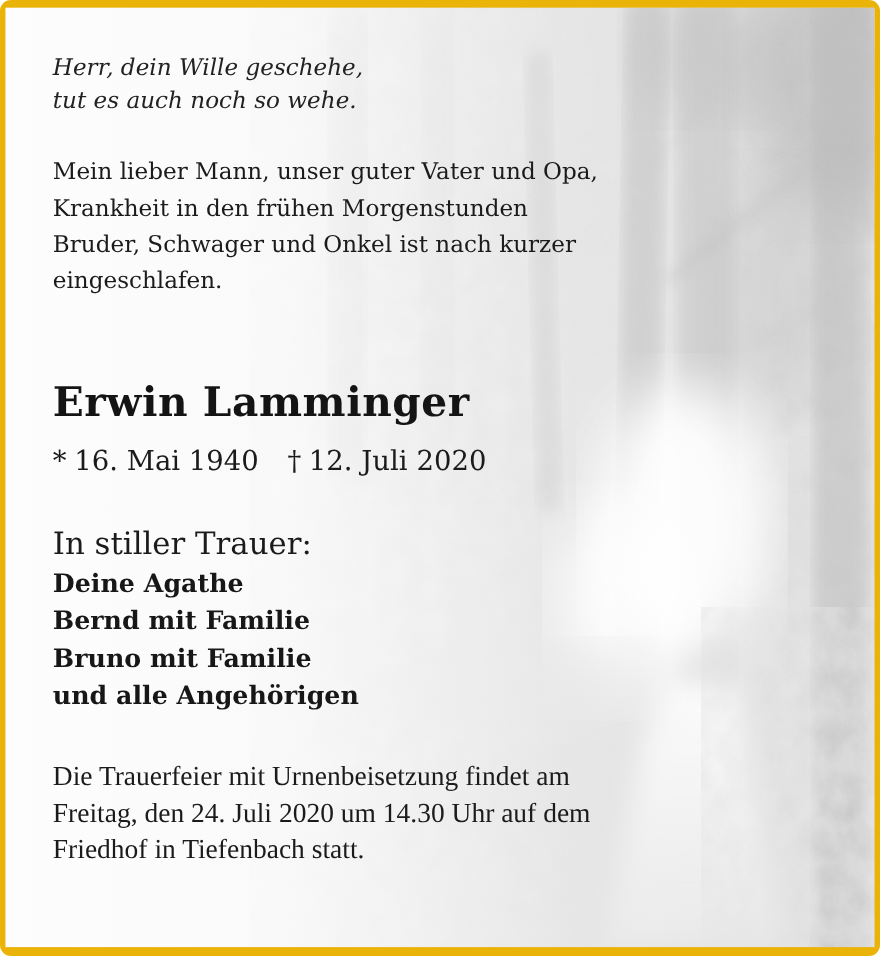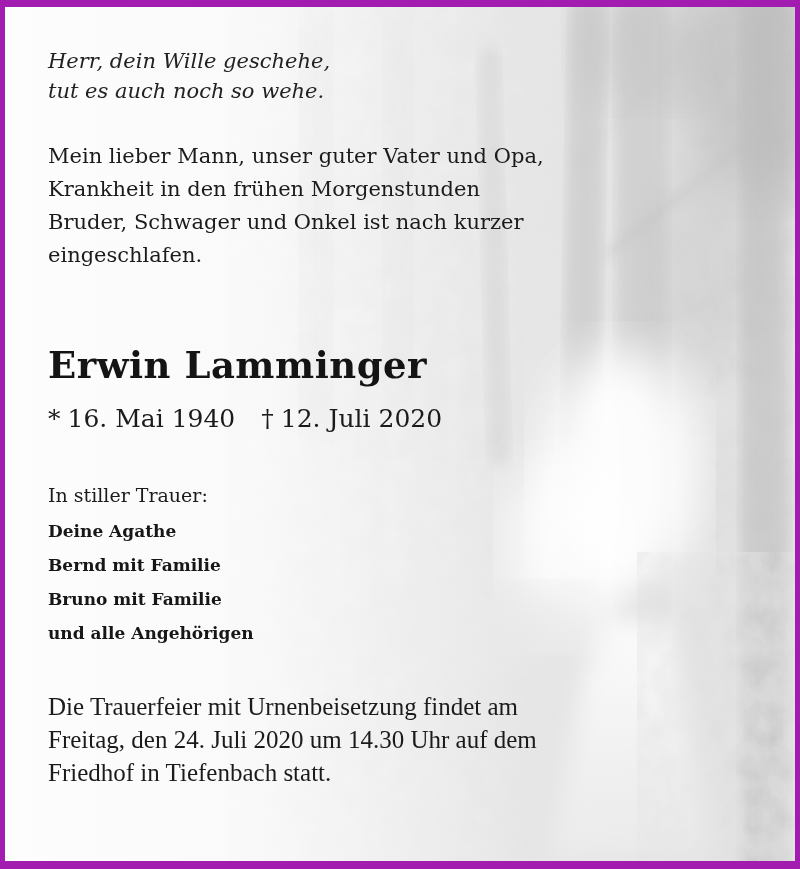--- a/index.html
+++ b/index.html
@@ -4,24 +4,25 @@
 <style>
   html, body {
     margin: 0;
     padding: 0;
     background: #ffffff;
   }
   .notice-frame {
     position: relative;
     width: 800px;
     height: 869px;
-    background: #a21caf; 
+    background: #eab308; 
     box-sizing: border-box;
     overflow: hidden;
     font-family: "DejaVu Serif", "Liberation Serif", serif;
+    border-radius: 10px;
   }
   .notice-inner {
     position: absolute;
     top: 7px;
     left: 5px;
     right: 5px;
     bottom: 8px;
     background: linear-gradient(90deg, #fdfdfd 0%, #f7f7f7 30%, #ececec 55%, #e2e2e2 78%, #dadada 100%);
     overflow: hidden;
   }
@@ -65,27 +66,27 @@
   .dates {
     margin-top: 6px;
     font-size: 25px;
     line-height: 34px;
     white-space: nowrap;
   }
   .dates .death { margin-left: 26px; }
   .dates .sym { margin-right: 7px; }
   .mourning-label {
     margin-top: 42px;
-    font-size: 19px;
+    font-size: 28px;
     line-height: 34px;
     white-space: nowrap;
   }
   .mourners {
     margin-top: 2px;
-    font-size: 17px;
+    font-size: 23px;
     line-height: 34px;
     font-weight: bold;
     color: #171717;
   }
   .mourners .line { white-space: nowrap; }
   .funeral {
     margin-top: 40px;
     font-size: 25px;
     line-height: 33px;
   }

